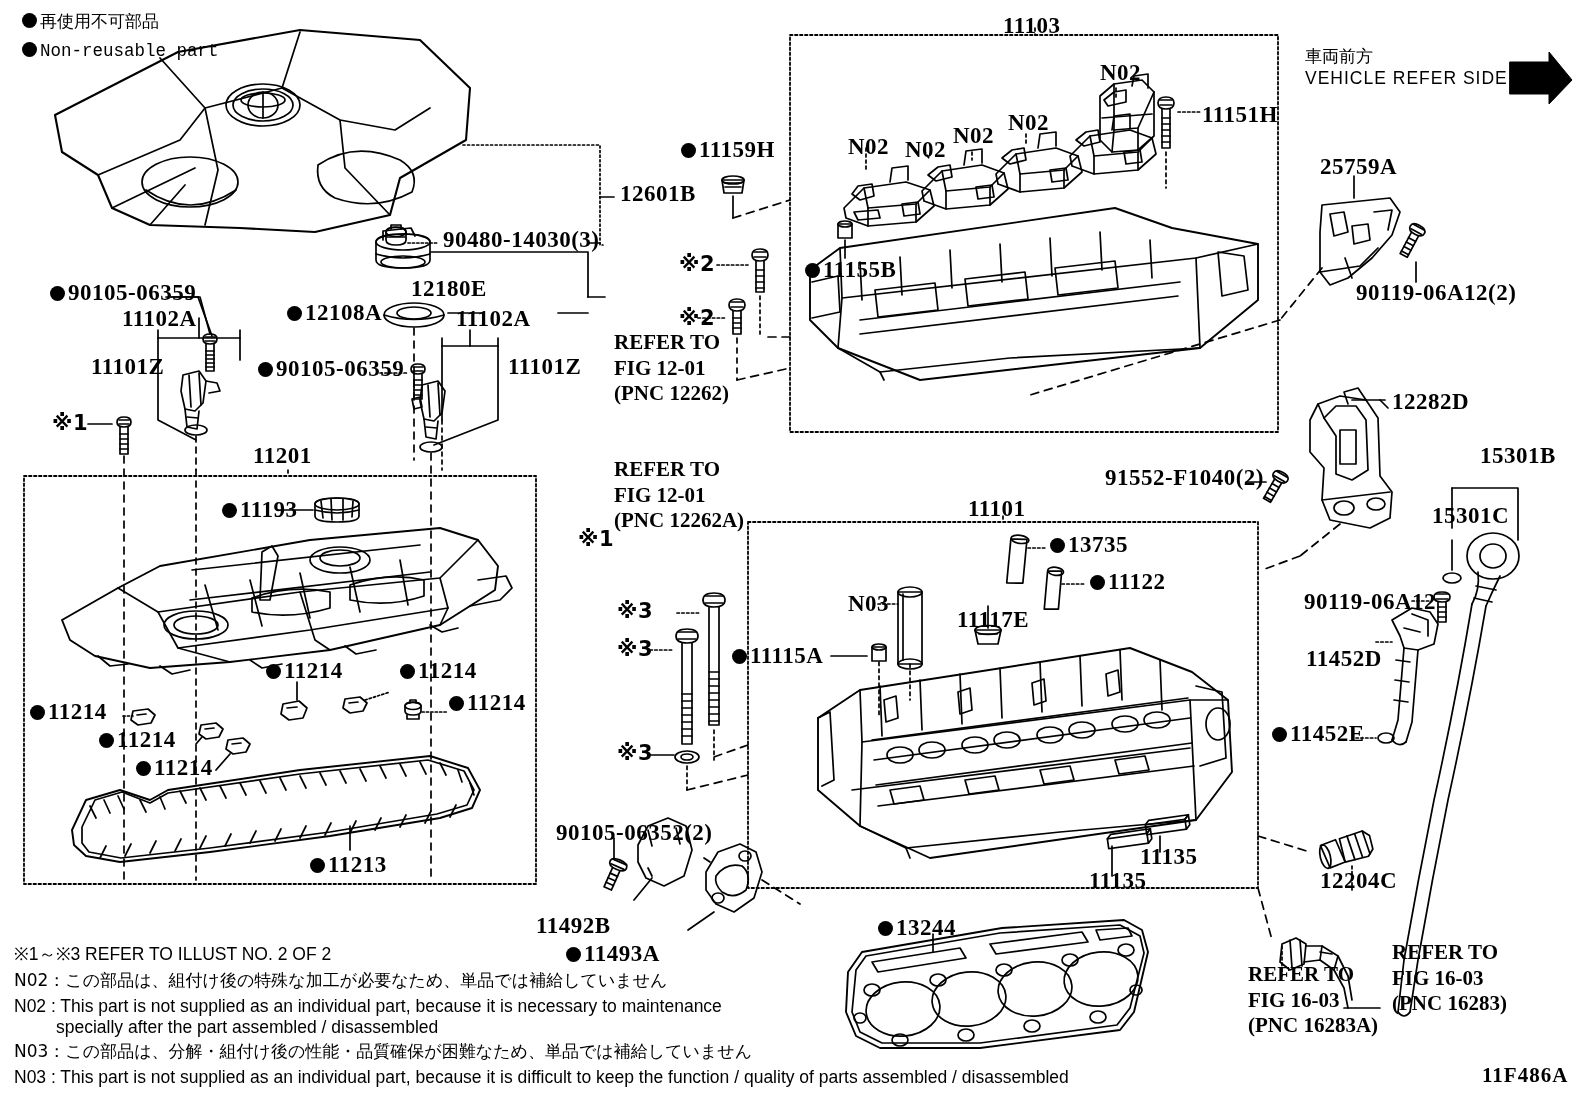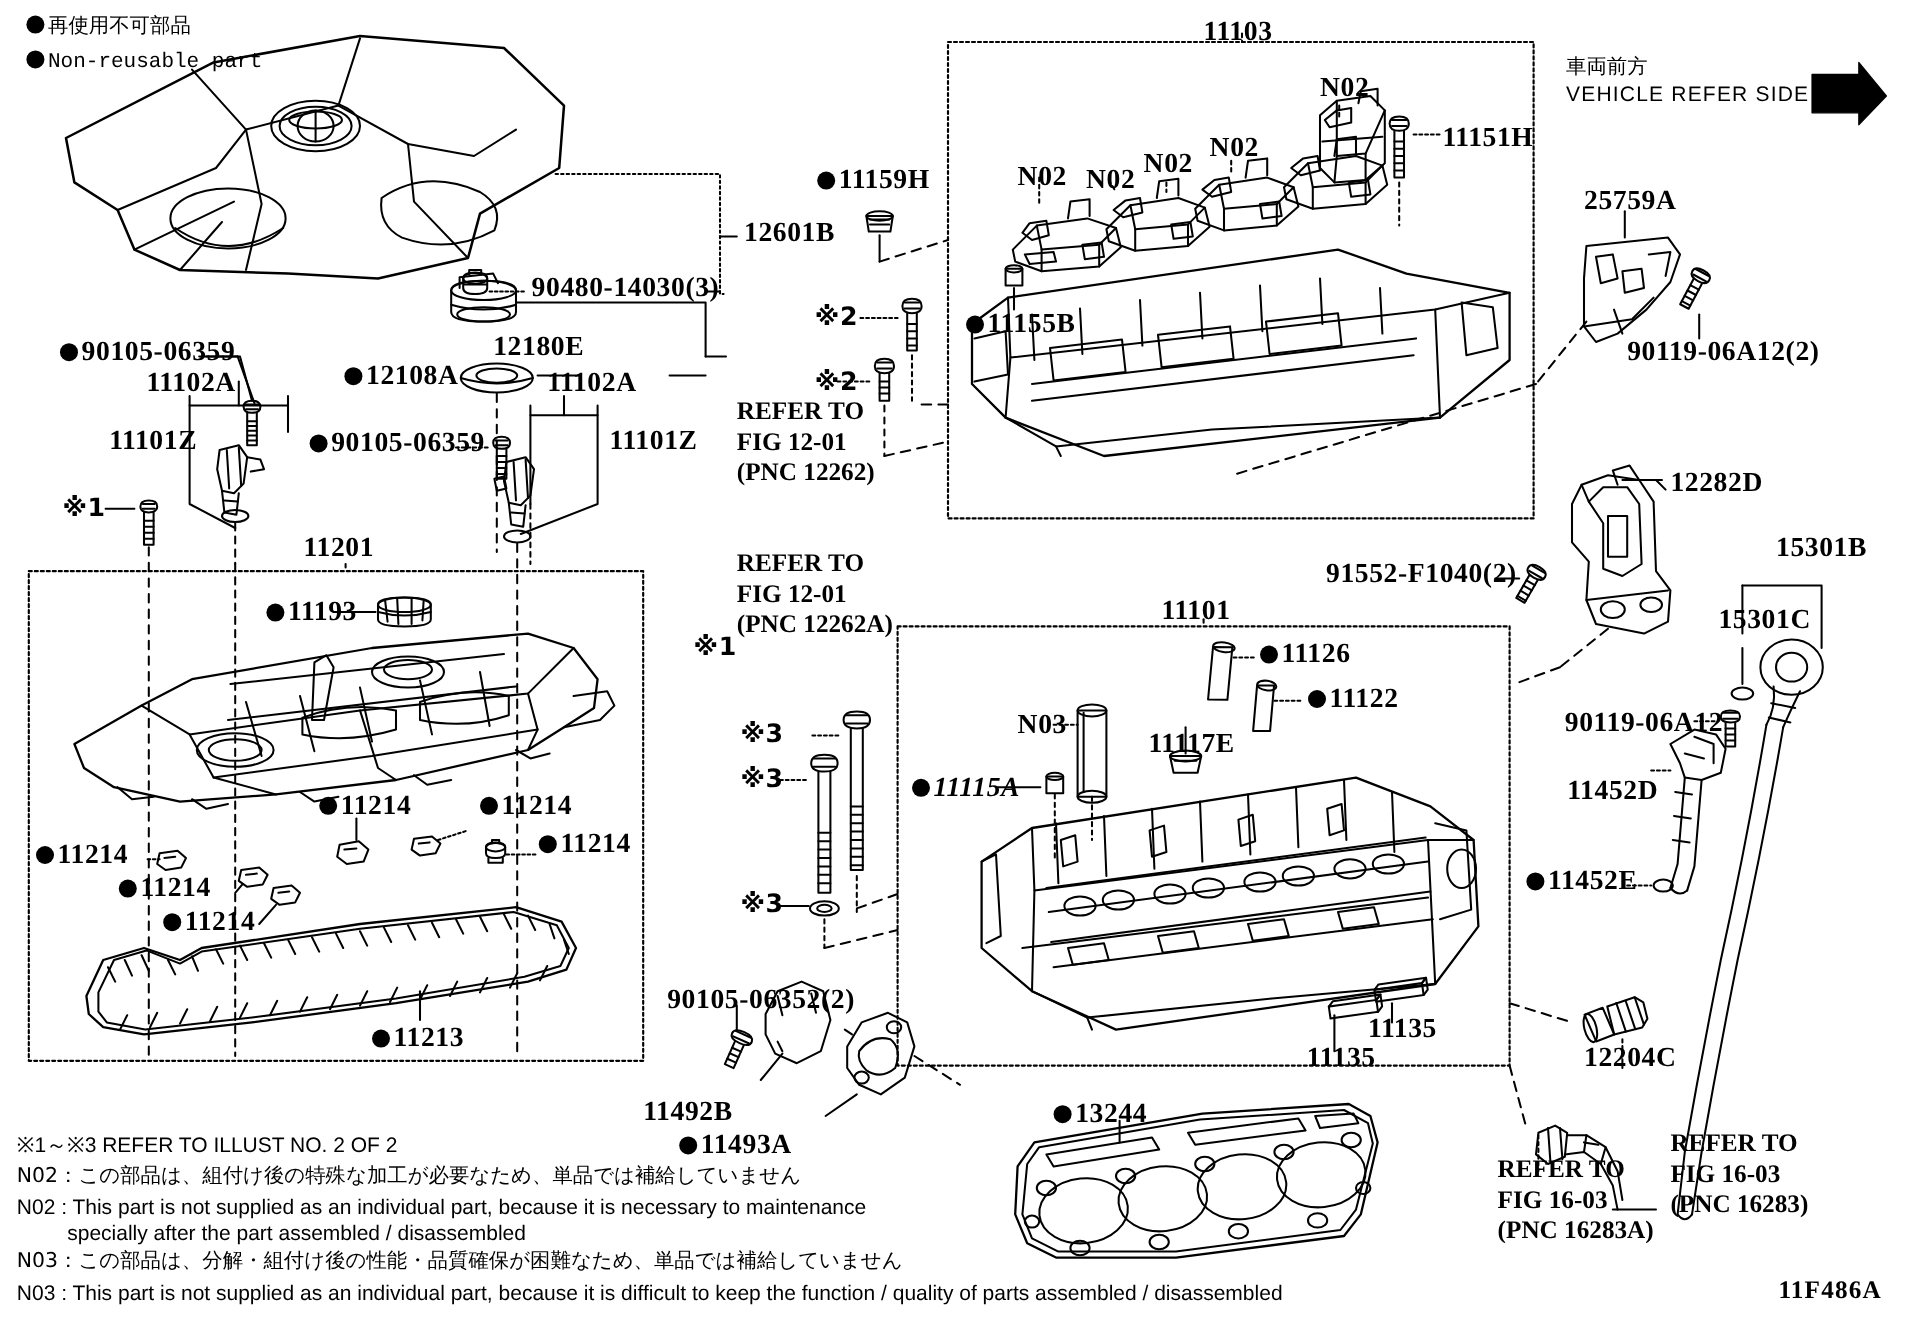--- a/index.html
+++ b/index.html
@@ -703,28 +703,28 @@
 <div class="lbl" style="left:1480px;top:444px;">15301B</div>
 <div class="lbl" style="left:1432px;top:504px;text-align:center;">15301C</div>
 <div class="lbl" style="left:1304px;top:590px;">90119-06A12</div>
 <div class="lbl" style="left:1306px;top:647px;">11452D</div>
 <div class="lbl" style="left:1272px;top:722px;">
   <span class="dot"></span><span>11452E</span>
 </div>
 
 <div class="lbl" style="left:968px;top:497px;">11101</div>
 <div class="lbl" style="left:1050px;top:533px;">
-  <span class="dot"></span><span>11126</span>
+  <span class="dot"></span><span>13735</span>
 </div>
 <div class="lbl" style="left:1090px;top:570px;">
   <span class="dot"></span><span>11122</span>
 </div>
 <div class="lbl" style="left:957px;top:608px;">11117E</div>
 <div class="lbl" style="left:848px;top:592px;">N03</div>
-<div class="lbl" style="left:760px;top:644px;font-style:italic;">
+<div class="lbl" style="left:732px;top:644px;">
   <span class="dot"></span><span>11115A</span>
 </div>
 
 <div class="lbl jp" style="left:617px;top:600px;font-size:21px;">※3</div>
 <div class="lbl jp" style="left:617px;top:638px;font-size:21px;">※3</div>
 <div class="lbl jp" style="left:617px;top:742px;font-size:21px;">※3</div>
 
 <div class="lbl" style="left:1089px;top:869px;">11135</div>
 <div class="lbl" style="left:1140px;top:845px;">11135</div>
 

